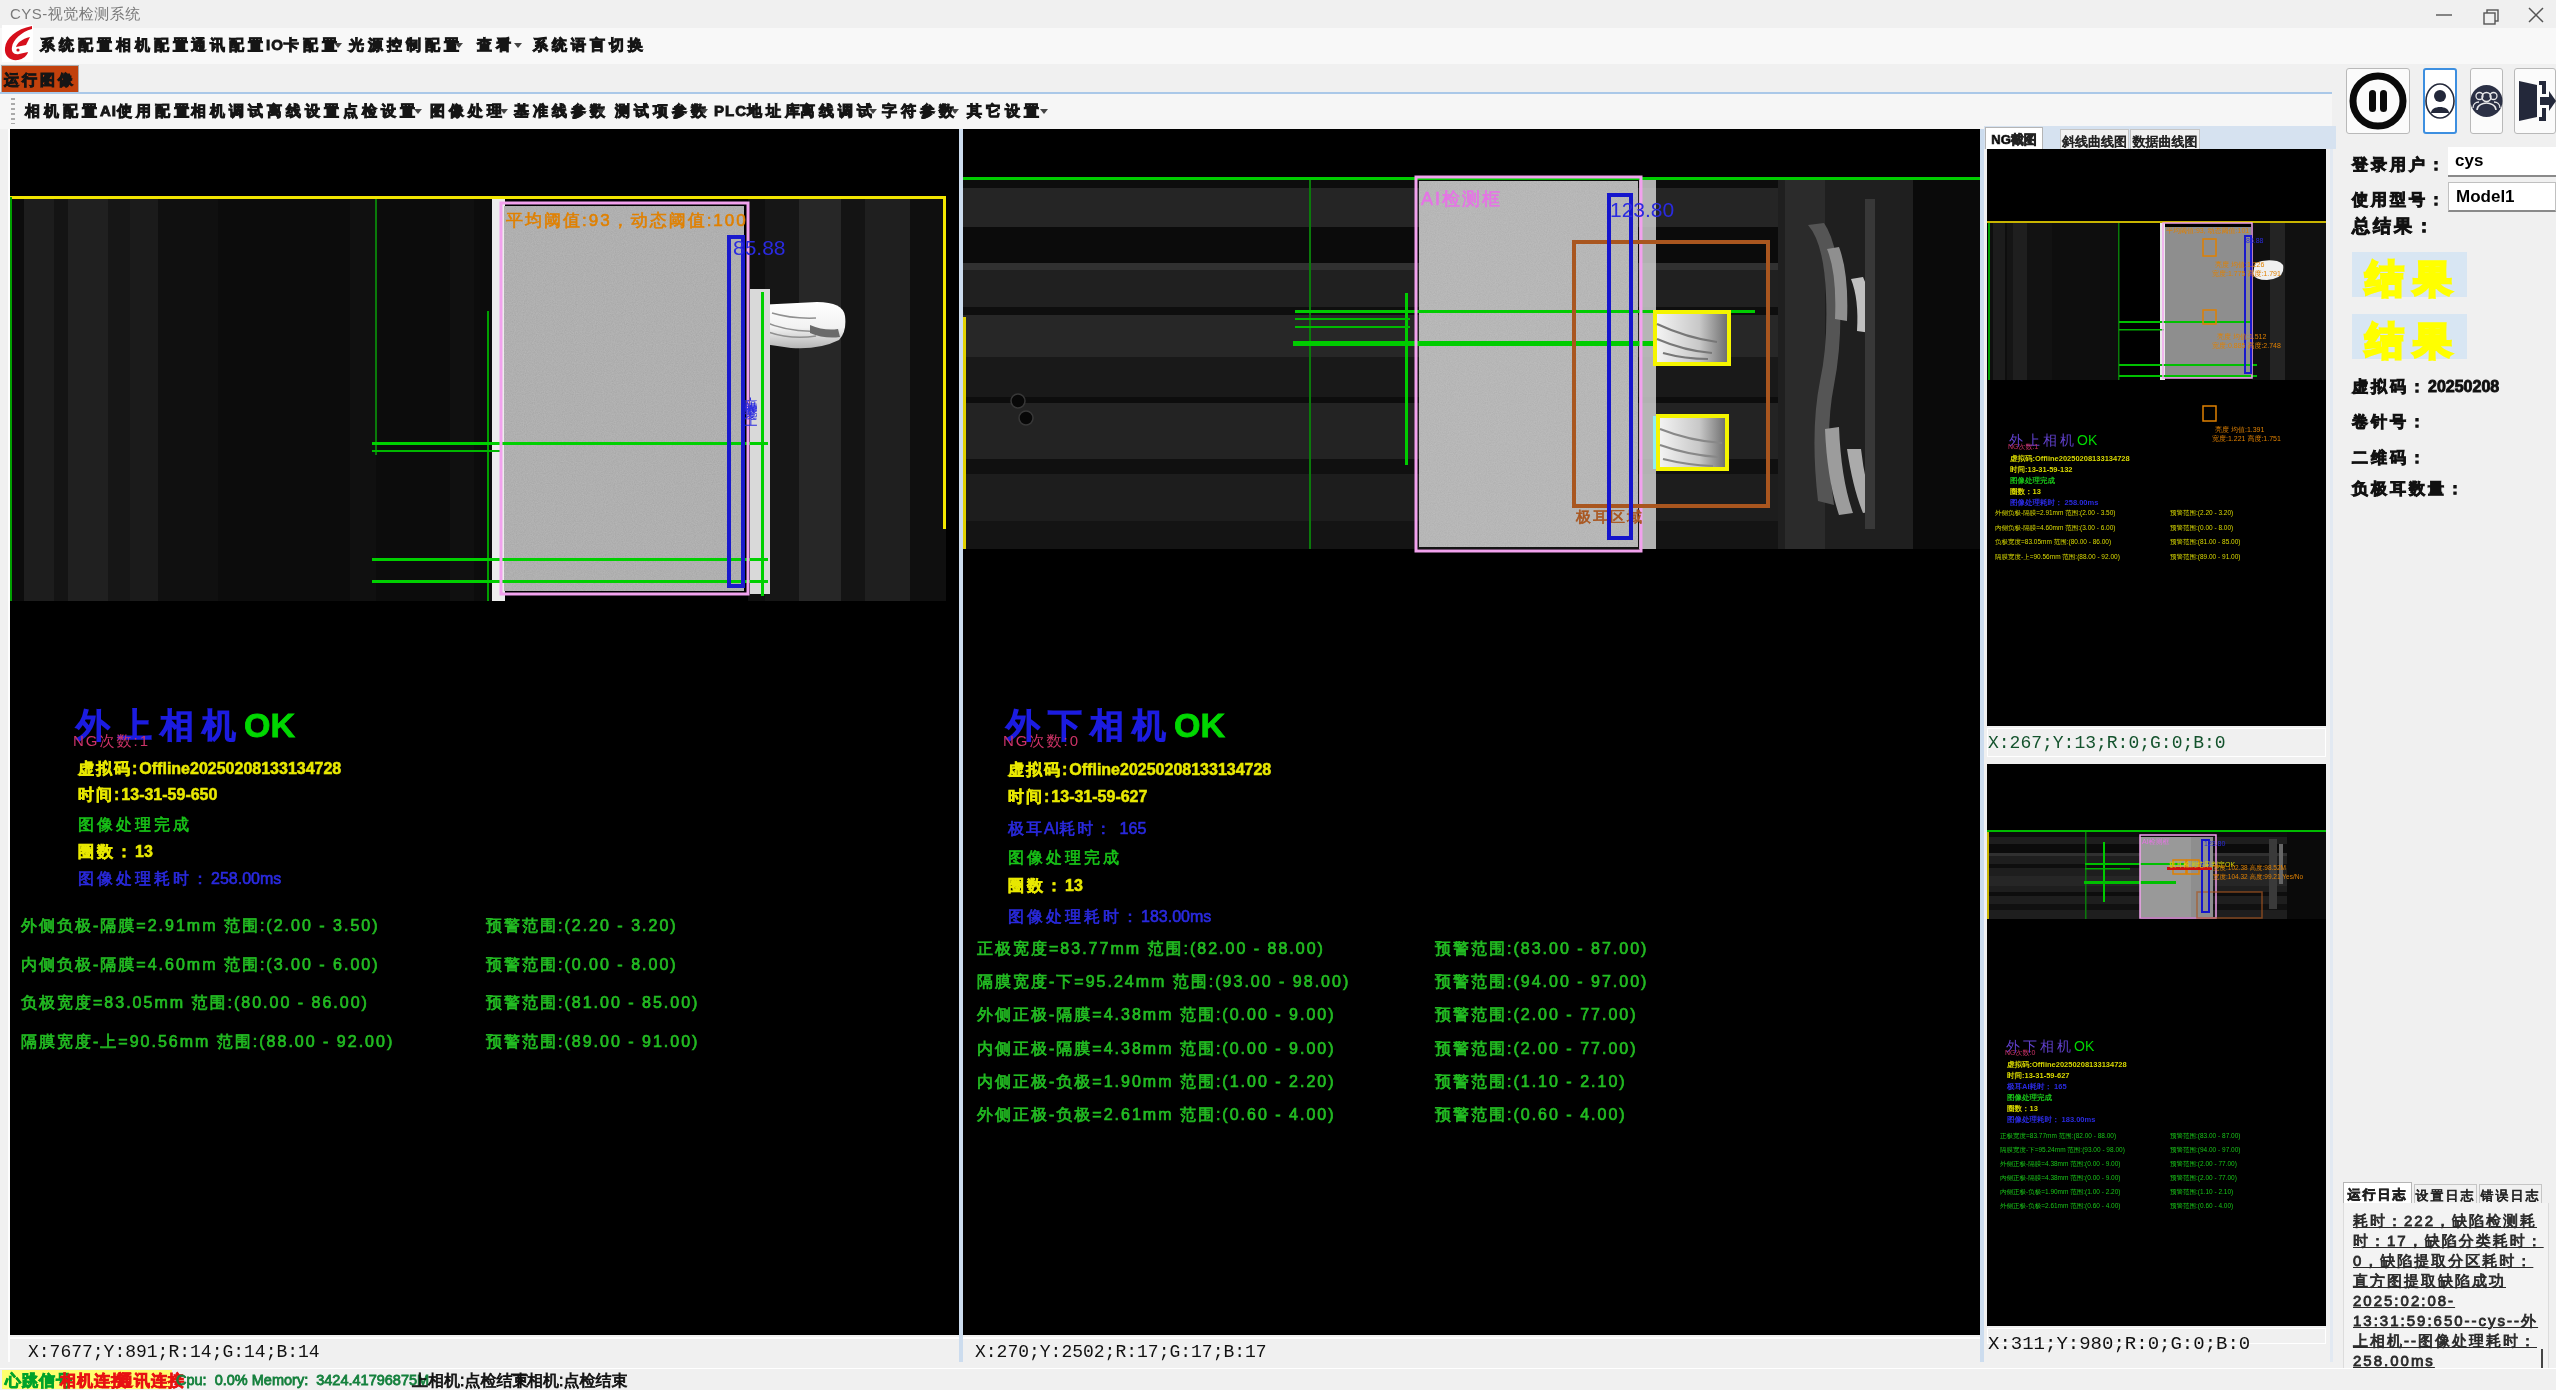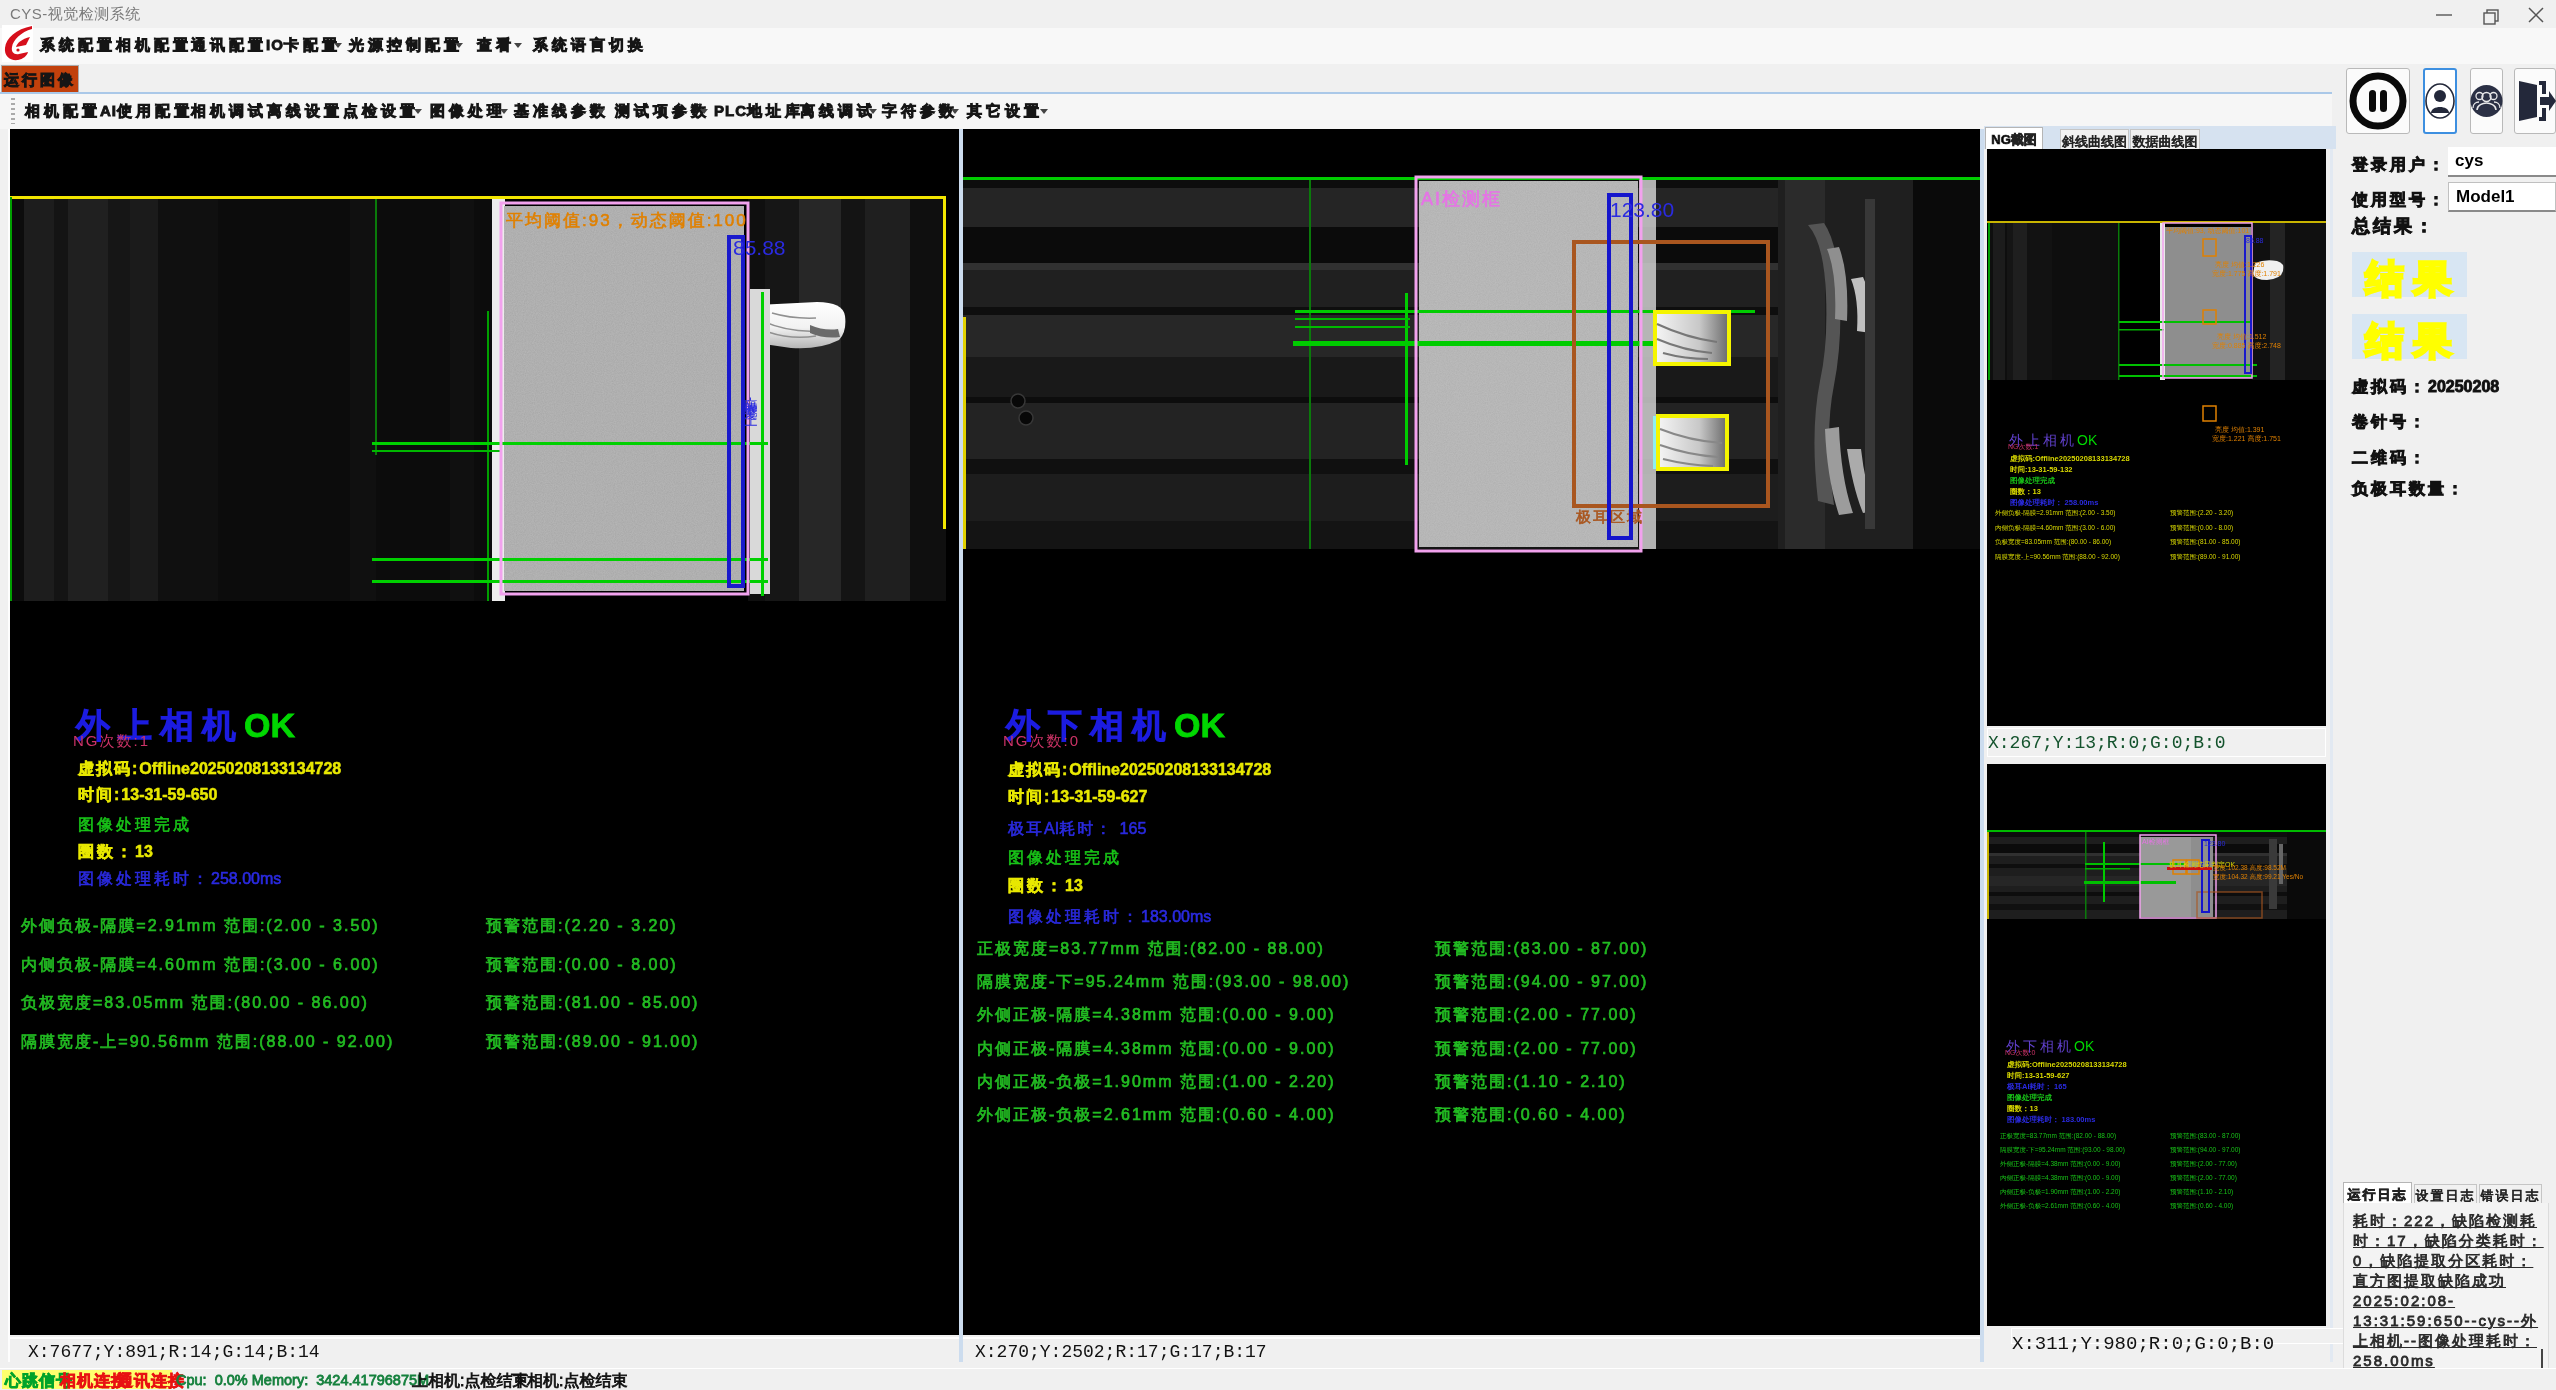--- a/index.html
+++ b/index.html
@@ -30,21 +30,21 @@
 #rstrip { left:963px; width:1017px; }
 
 #prevband { left:1984px; top:126px; width:352px; height:23px; background:#d6e2f0; }
 .ptab { font-size:13px; padding-top:3px; text-align:center; -webkit-text-stroke:0.7px #222; }
 #ptabA { left:1985px; top:127px; width:58px; height:22px; background:#fff; border:1px solid #b5b5b5; border-bottom:none; font-weight:bold; }
 #ptabB { left:2060px; top:129px; width:69px; height:20px; background:#f1f1f1; border:1px solid #c5c5c5; border-bottom:none; }
 #ptabC { left:2130px; top:129px; width:70px; height:20px; background:#f1f1f1; border:1px solid #c5c5c5; border-bottom:none; }
 #pvA { left:1987px; top:149px; width:339px; height:577px; background:#000; }
 #pvAstrip { left:1987px; top:728px; width:339px; height:29px; background:#f0f0f0; border:1px solid #fff; font-family:"Liberation Mono",monospace; font-size:18px; color:#14532d; padding-top:4px; }
 #pvB { left:1987px; top:764px; width:339px; height:562px; background:#000; }
-#pvBstrip { left:1987px; top:1328px; width:339px; height:16px; background:#f0f0f0; border:1px solid #fff; font-family:"Liberation Mono",monospace; font-size:19px; color:#111; padding-top:4px;margin-left:24px; }
+#pvBstrip { left:1987px; top:1328px; width:339px; height:16px; background:#f0f0f0; border:1px solid #fff; font-family:"Liberation Mono",monospace; font-size:19px; color:#111; padding-top:4px; }
 
 .sbtn { top:68px; height:66px; background:#fbfbfb; border:1px solid #b9b9b9; border-radius:3px; }
 .slabel { font-size:16px; font-weight:bold; color:#111; letter-spacing:3px; -webkit-text-stroke:0.9px #111; }
 .sinput { left:2448px; width:108px; height:30px; background:#fff; border:1px solid #c0c0c0; border-bottom:2px solid #8a8a8a; font-size:17px; font-weight:bold; padding:4px 0 0 7px; }
 .rbox { left:2352px; width:115px; height:45px; background:#d8e6f3; color:#ffff00; font-size:38px; font-weight:bold; text-align:center; letter-spacing:10px; padding:2px 0 0 8px; -webkit-text-stroke:3px #ffff00; }
 
 .ltab { font-size:13px; text-align:center; letter-spacing:2px; -webkit-text-stroke:0.7px #222; }
 #ltab1 { left:2343px; top:1182px; width:69px; height:21px; background:#fff; border:1px solid #b5b5b5; border-bottom:none; font-weight:bold; padding-top:3px; }
 #ltab2 { left:2414px; top:1184px; width:63px; height:19px; background:#f1f1f1; border:1px solid #c5c5c5; border-bottom:none; padding-top:2px; }
 #ltab3 { left:2479px; top:1184px; width:63px; height:19px; background:#f1f1f1; border:1px solid #c5c5c5; border-bottom:none; padding-top:2px; }

